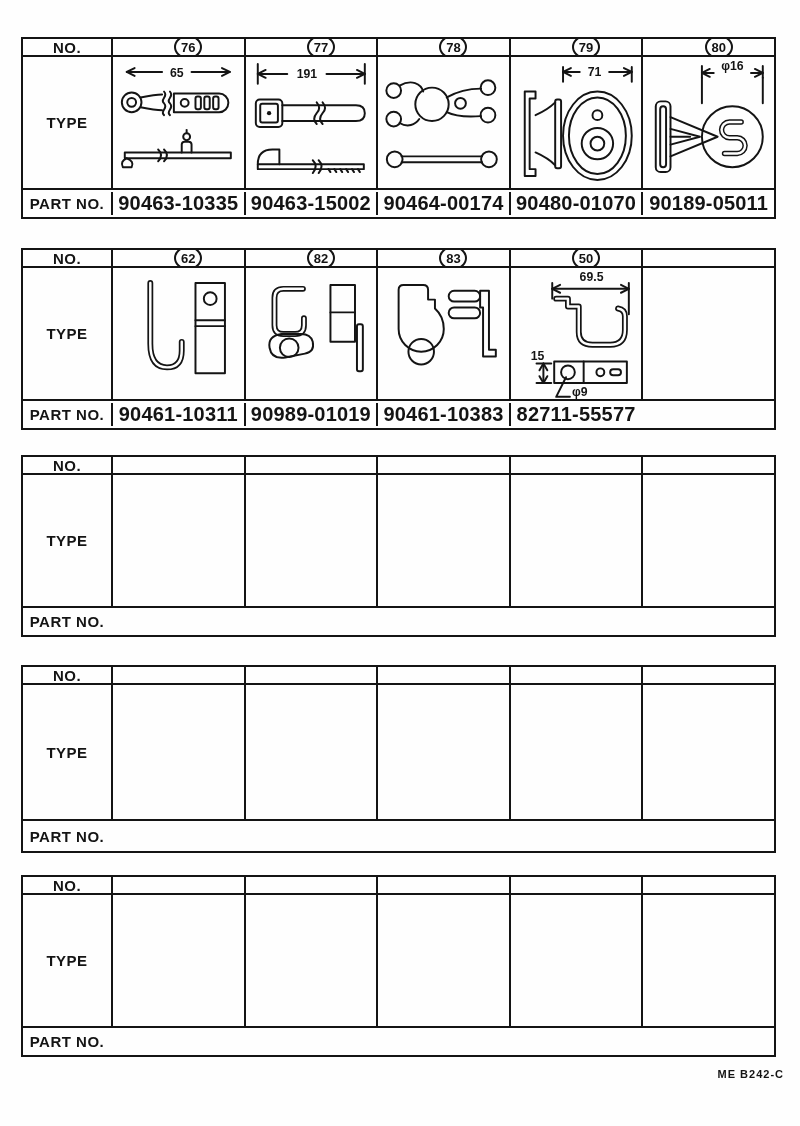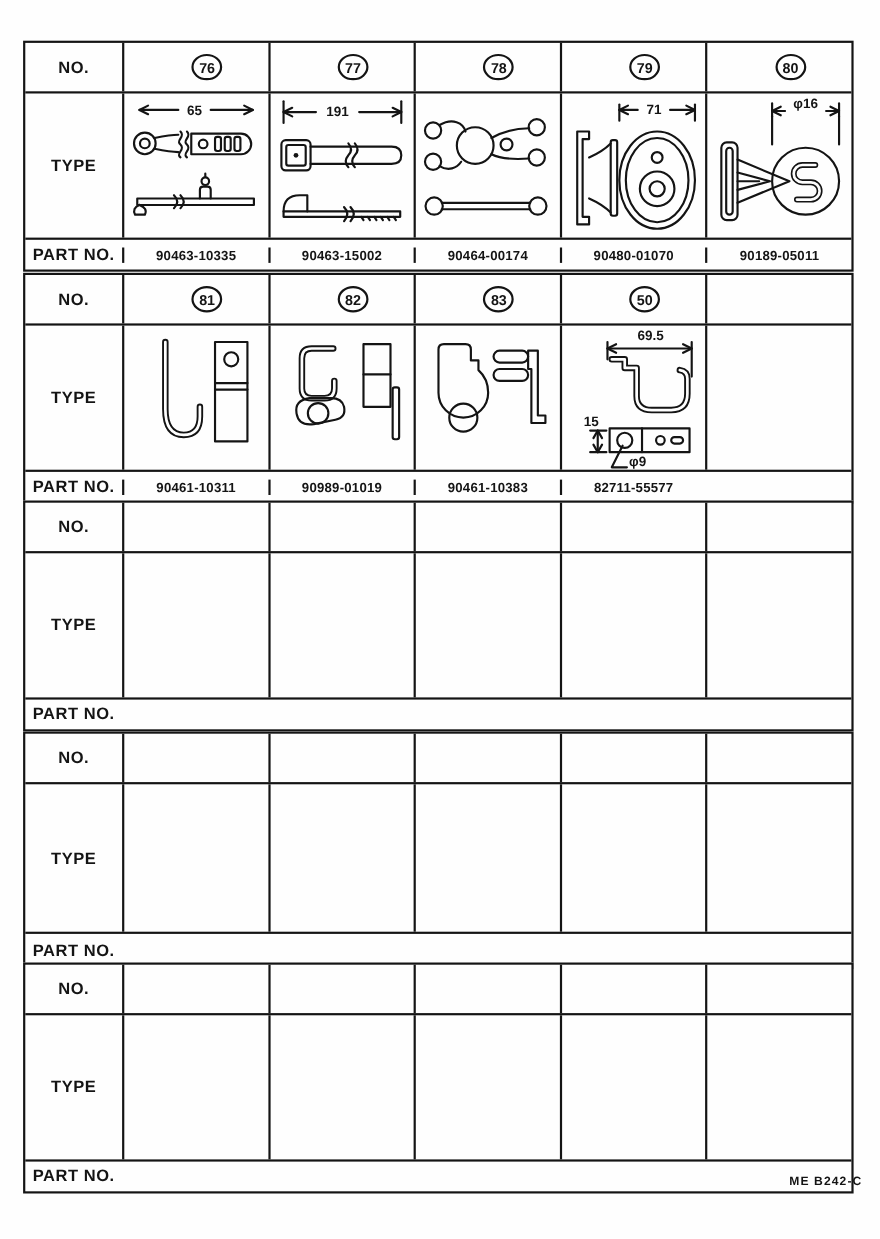--- a/index.html
+++ b/index.html
@@ -11,25 +11,25 @@
     position:absolute; left:21px; width:755px;
     border:2.5px solid #141414; box-sizing:border-box; background:#fefefe;
   }
   .row { display:flex; }
   .row + .row { border-top:2px solid #141414; }
   .cell {
     flex:1 1 0; border-left:2px solid #141414; box-sizing:border-box;
     display:flex; align-items:center; justify-content:center; overflow:hidden;
   }
   .cell:first-child { border-left:none; flex:0 0 88px; }
-  .row-no   { height:44px; }
+  .row-no   { height:16px; }
   .row-type { height:131px; }
   .row-part { height:27px;align-items:center; }
   .label { font-weight:bold; font-size:15px; letter-spacing:0.5px; white-space:nowrap; }
-  .pn    { font-weight:bold; font-size:12px; letter-spacing:0.2px; white-space:nowrap; }
+  .pn    { font-weight:bold; font-size:20px; letter-spacing:0.2px; white-space:nowrap; }
   .circ {
     border:2.5px solid #141414; border-radius:50%;
     min-width:16px; height:20px; padding:0 4px;
     display:inline-flex; align-items:center; justify-content:center;
     font-weight:bold; font-size:13px; line-height:1;margin-left:20px;
   }
   .draw svg { display:block; }
   .draw svg * { stroke:#141414; fill:none; stroke-width:2; stroke-linecap:round; stroke-linejoin:round; }
   .draw svg text { fill:#141414; stroke:none; font-family:"Liberation Sans",sans-serif; font-weight:bold; font-size:12.5px; }
   .draw svg .fill { fill:#141414; stroke:none; }
@@ -188,21 +188,21 @@
       <div class="cell pn">90464-00174</div>
       <div class="cell pn">90480-01070</div>
       <div class="cell pn">90189-05011</div>
     </div>
   </div>
 
   <div class="parts-table" style="top:248px">
     <div class="row row-no">
       <div class="cell label">NO.</div>
       <div class="cell">
-          <span class="circ">81</span>
+          <span class="circ">62</span>
         </div>
       <div class="cell">
           <span class="circ">82</span>
         </div>
       <div class="cell">
           <span class="circ">83</span>
         </div>
       <div class="cell">
           <span class="circ">50</span>
         </div>

